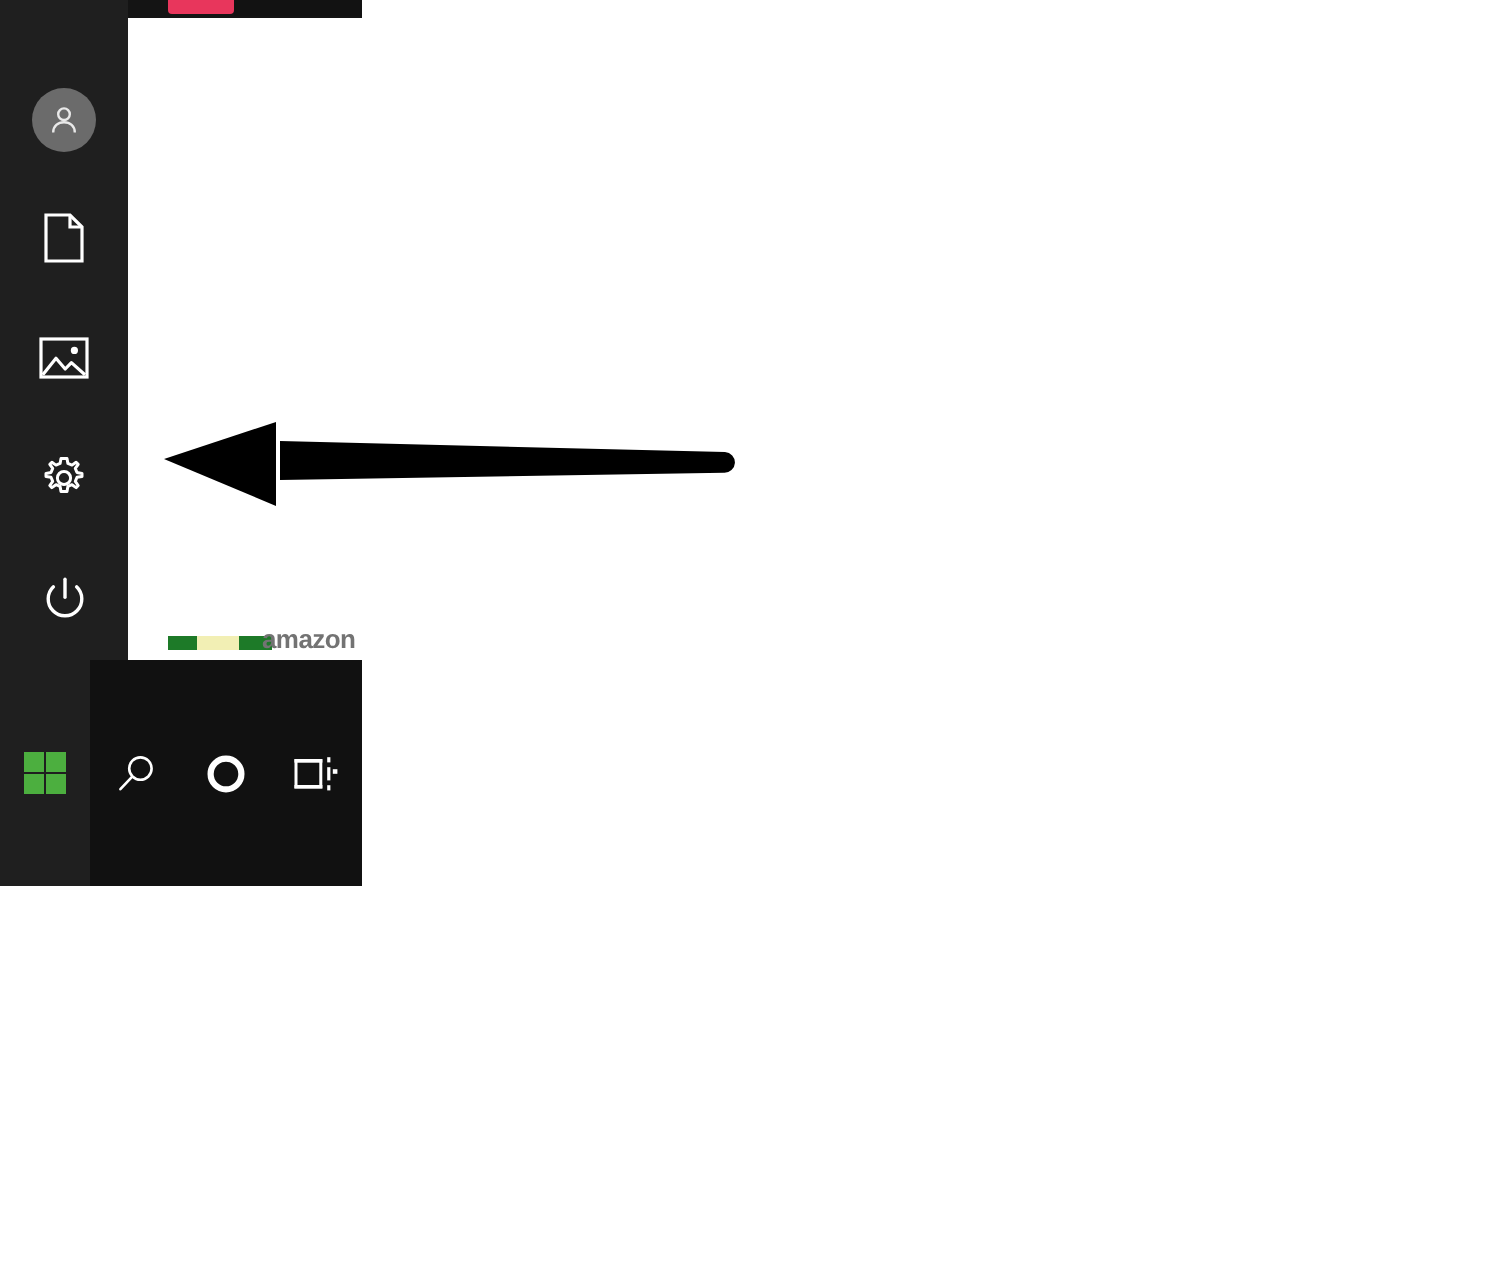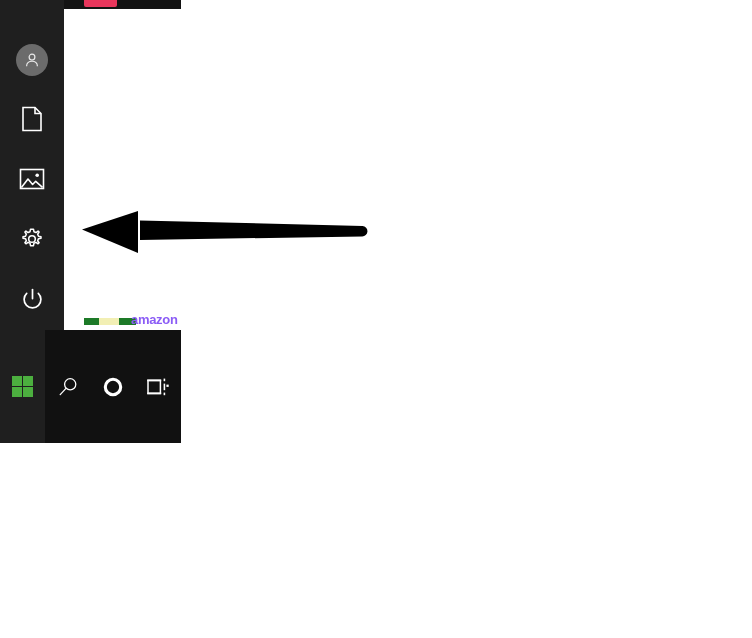--- a/index.html
+++ b/index.html
@@ -108,21 +108,21 @@
     width: 52px;
     height: 7px;
     background: linear-gradient(90deg,#1d7a28 0%, #1d7a28 28%, #f2efb4 28%, #f2efb4 68%, #1d7a28 68%, #1d7a28 100%);
   }
   .amazon-label {
     position: absolute;
     left: 131px;
     top: 313px;
     width: 80px;
     height: 14px;
-    color: #8b5cf6;
+    color: #737373;
     font-size: 13px;
     font-weight: 700;
     letter-spacing: -0.3px;
     line-height: 14px;
     overflow: hidden;
     white-space: nowrap;
   }
 
   
   .taskbar {

